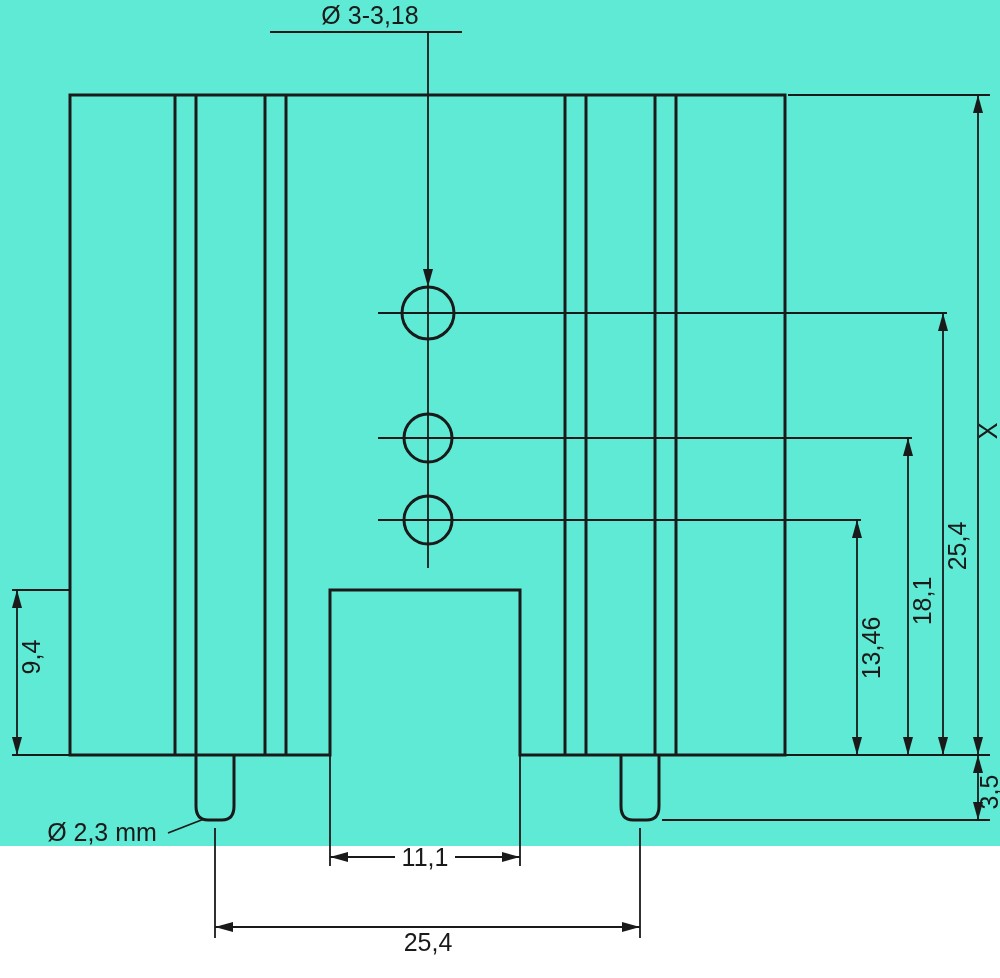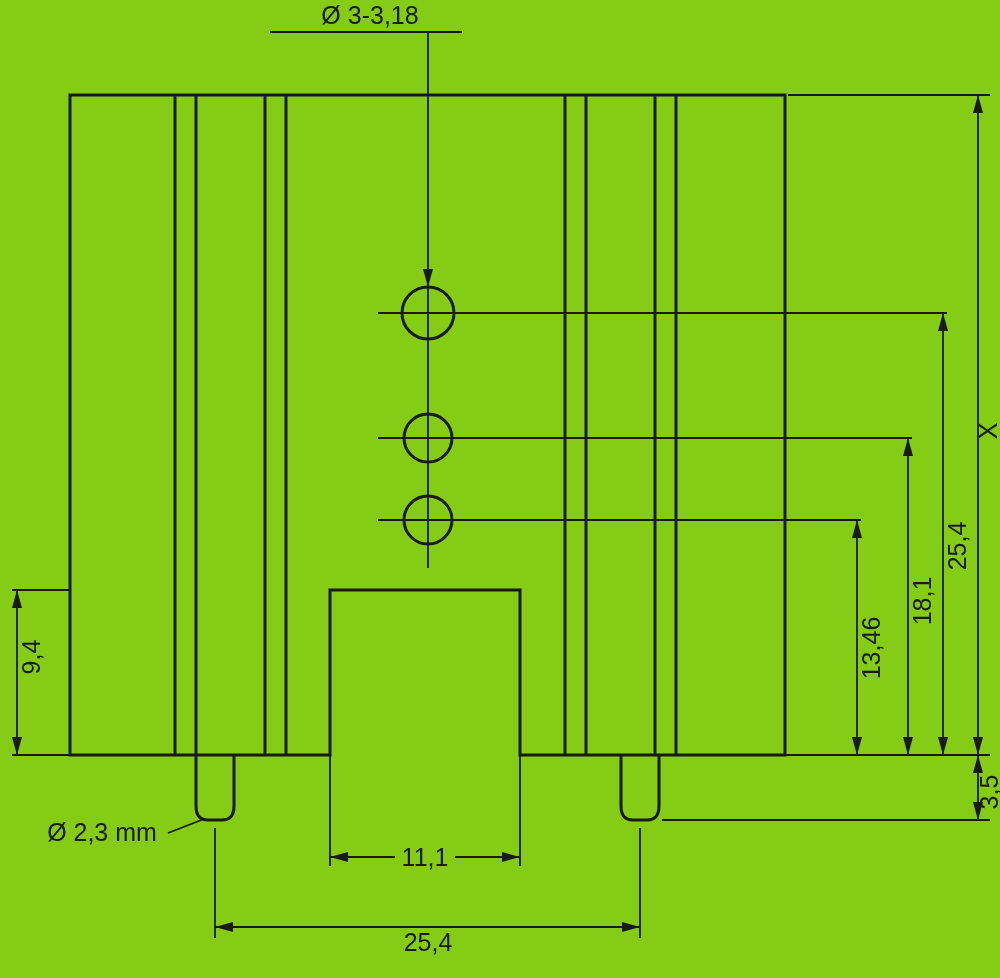--- a/index.html
+++ b/index.html
@@ -6,22 +6,22 @@
     margin: 0;
     padding: 0;
     background: #ffffff;
     width: 1000px;
     height: 978px;
     overflow: hidden;
   }
   .stage {
     position: relative;
     width: 1000px;
-    height: 978px;
-    background: #84cc16;
+    height: 846px;
+    background: #5eead4;
   }
   svg { display: block; }
   .thick {
     stroke: #1a1a1a;
     stroke-width: 3;
     fill: none;
     stroke-linejoin: miter;
     stroke-linecap: butt;
   }
   .thin {

